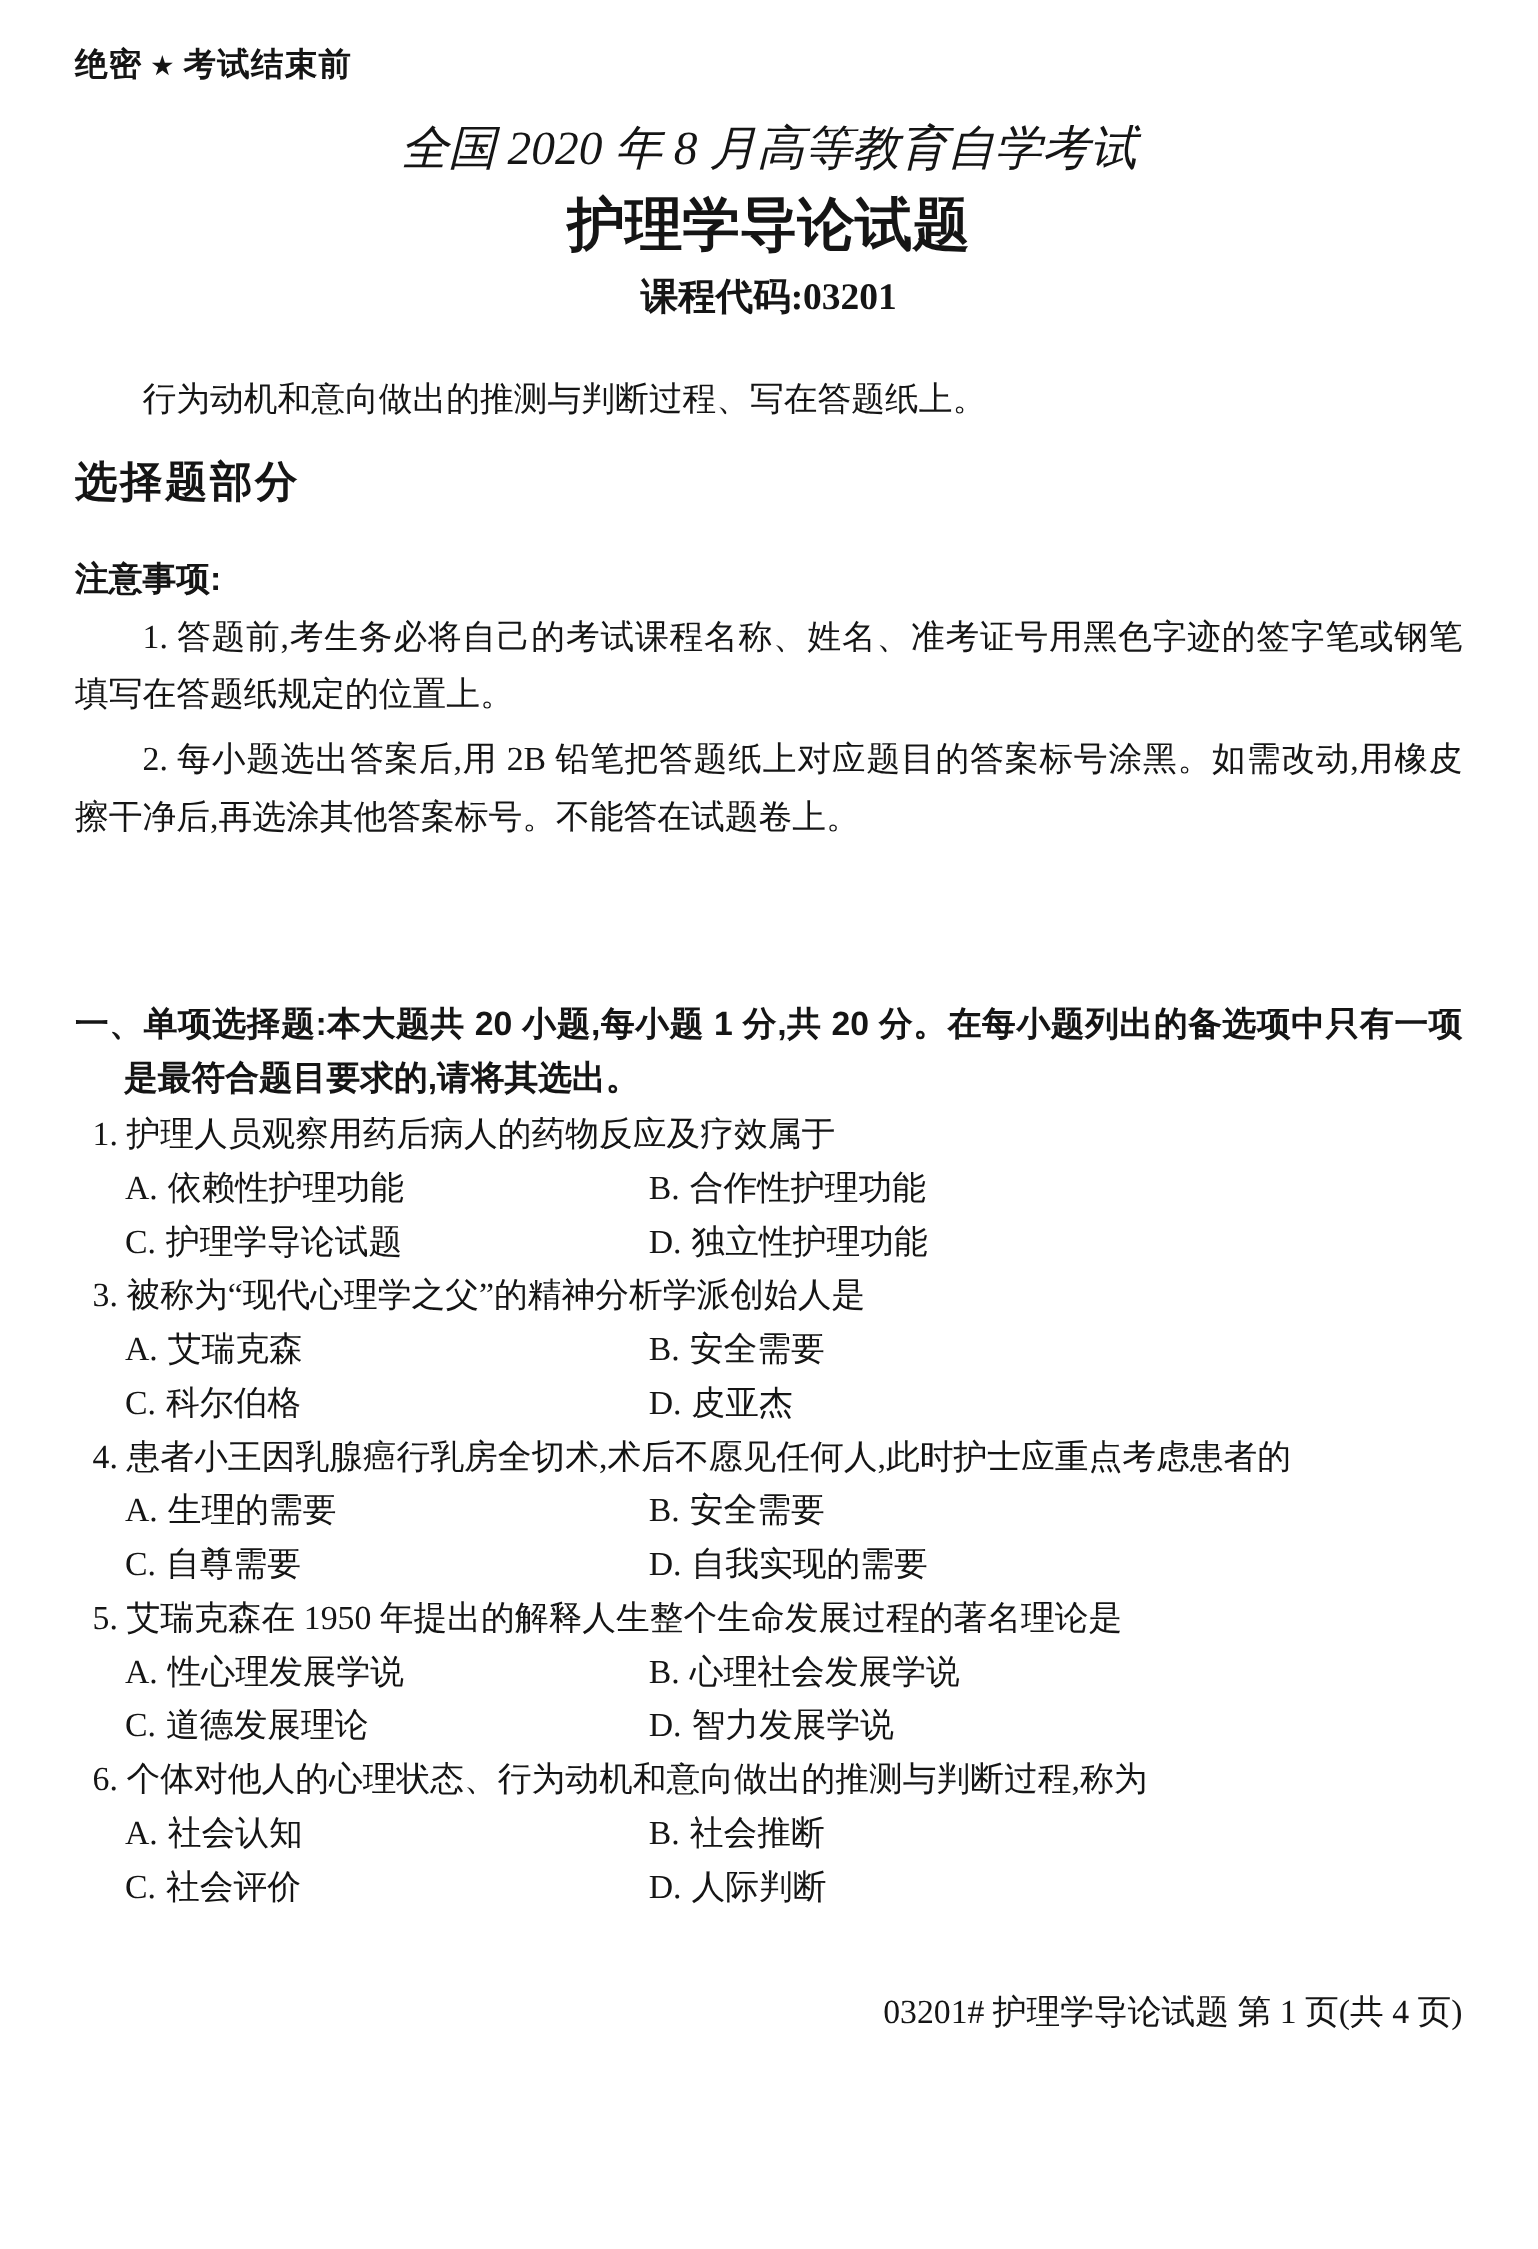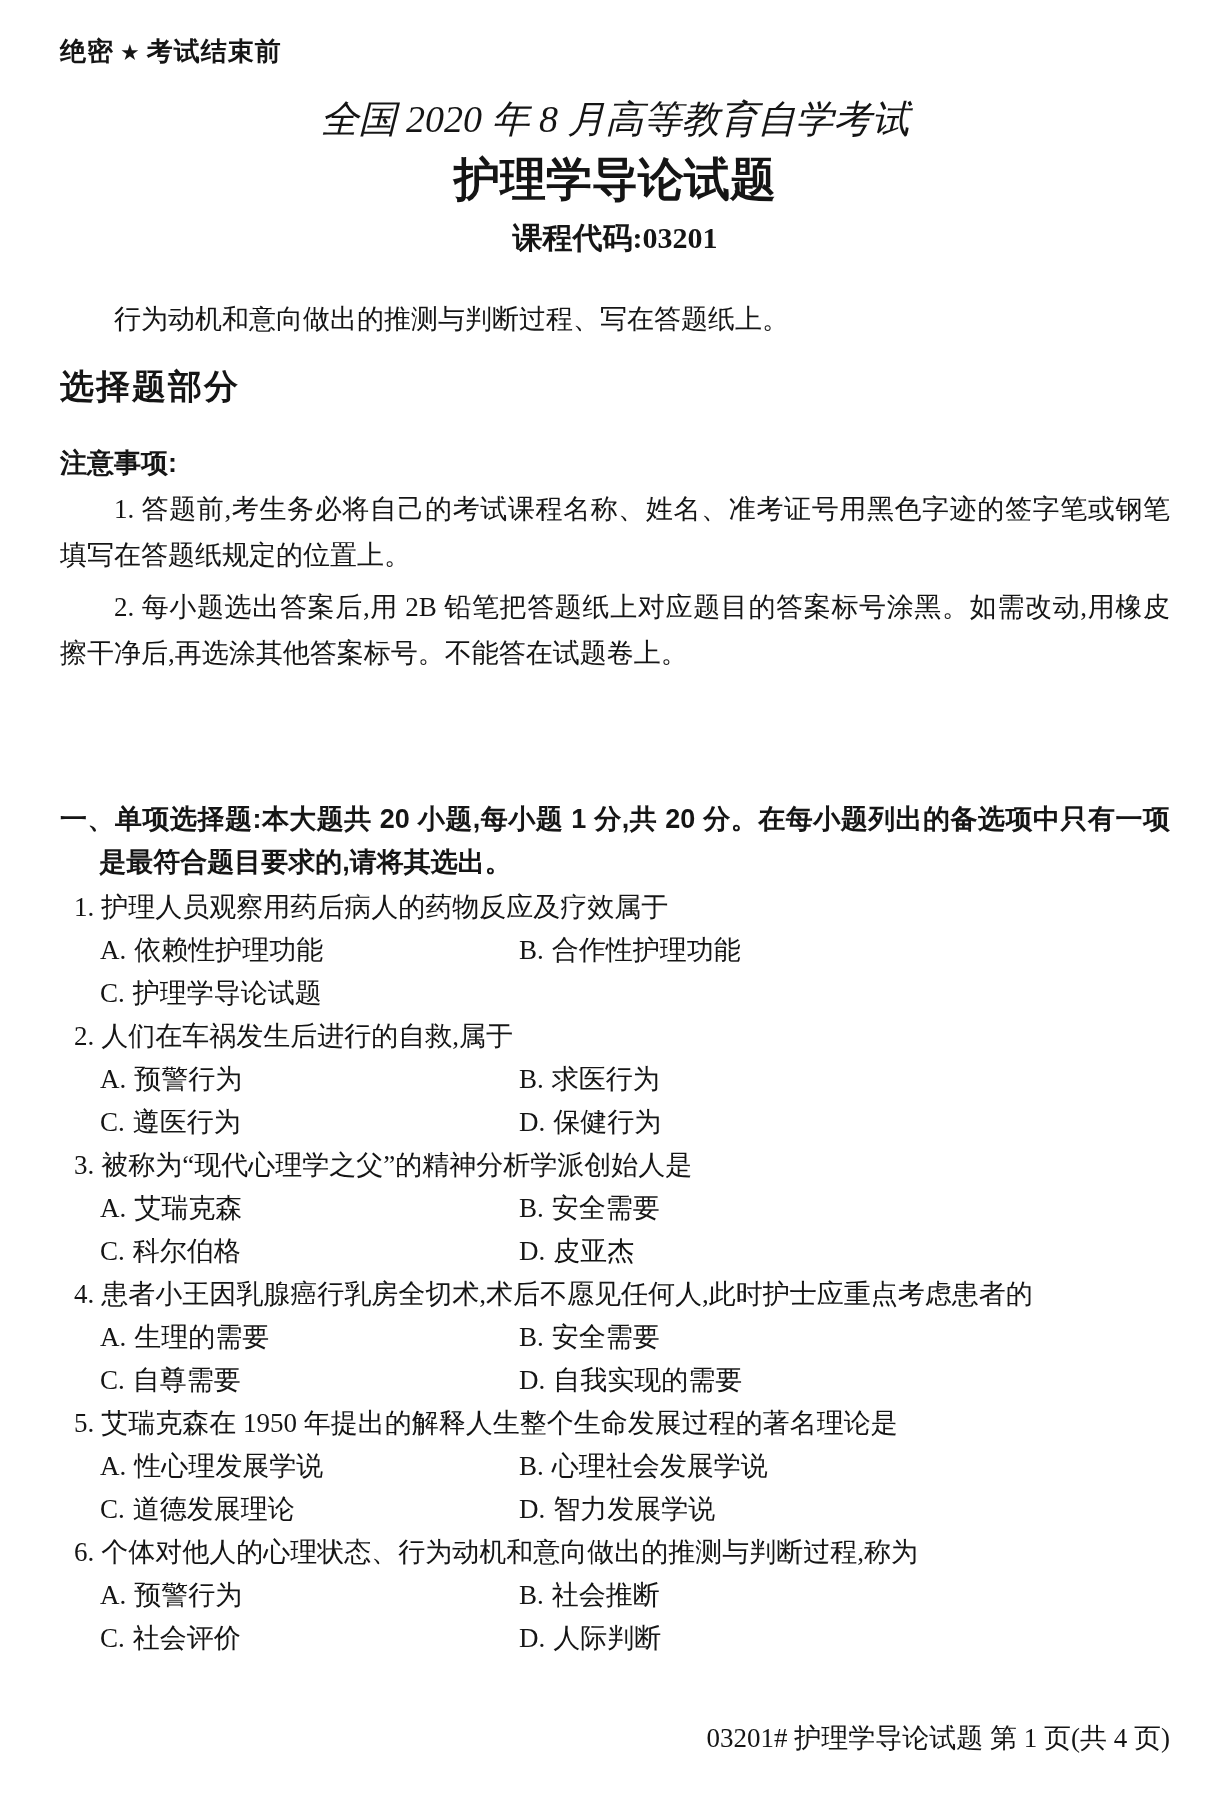--- a/index.html
+++ b/index.html
@@ -151,32 +151,24 @@
   <div class="mcq-heading">一、单项选择题:本大题共 20 小题,每小题 1 分,共 20 分。在每小题列出的备选项中只有一项是最符合题目要求的,请将其选出。</div>
 
   <div class="questions">
 
     <div class="question">
       <div class="stem"><span class="qnum">1.</span><span>护理人员观察用药后病人的药物反应及疗效属于</span></div>
       <div class="opts">
         <div class="opt"><span class="olab">A.</span><span>依赖性护理功能</span></div>
         <div class="opt"><span class="olab">B.</span><span>合作性护理功能</span></div>
         <div class="opt"><span class="olab">C.</span><span>护理学导论试题</span></div>
-      </div>
-    </div>
-
-    <div class="question">
-      <div class="stem"><span class="qnum">2.</span><span>人们在车祸发生后进行的自救,属于</span></div>
-      <div class="opts">
-        <div class="opt"><span class="olab">A.</span><span>预警行为</span></div>
-        <div class="opt"><span class="olab">B.</span><span>求医行为</span></div>
-        <div class="opt"><span class="olab">C.</span><span>遵医行为</span></div>
-        <div class="opt"><span class="olab">D.</span><span>保健行为</span></div>
-      </div>
-    </div>
+        <div class="opt"><span class="olab">D.</span><span>独立性护理功能</span></div>
+      </div>
+    </div>
+
 
     <div class="question">
       <div class="stem"><span class="qnum">3.</span><span>被称为“现代心理学之父”的精神分析学派创始人是</span></div>
       <div class="opts">
         <div class="opt"><span class="olab">A.</span><span>艾瑞克森</span></div>
         <div class="opt"><span class="olab">B.</span><span>安全需要</span></div>
         <div class="opt"><span class="olab">C.</span><span>科尔伯格</span></div>
         <div class="opt"><span class="olab">D.</span><span>皮亚杰</span></div>
       </div>
     </div>
@@ -197,21 +189,21 @@
         <div class="opt"><span class="olab">A.</span><span>性心理发展学说</span></div>
         <div class="opt"><span class="olab">B.</span><span>心理社会发展学说</span></div>
         <div class="opt"><span class="olab">C.</span><span>道德发展理论</span></div>
         <div class="opt"><span class="olab">D.</span><span>智力发展学说</span></div>
       </div>
     </div>
 
     <div class="question">
       <div class="stem"><span class="qnum">6.</span><span>个体对他人的心理状态、行为动机和意向做出的推测与判断过程,称为</span></div>
       <div class="opts">
-        <div class="opt"><span class="olab">A.</span><span>预警行为</span></div>
+        <div class="opt"><span class="olab">A.</span><span>社会认知</span></div>
         <div class="opt"><span class="olab">B.</span><span>社会推断</span></div>
         <div class="opt"><span class="olab">C.</span><span>社会评价</span></div>
         <div class="opt"><span class="olab">D.</span><span>人际判断</span></div>
       </div>
     </div>
 
   </div>
 
   <div class="page-footer">03201# 护理学导论试题 第 1 页(共 4 页)</div>
 

